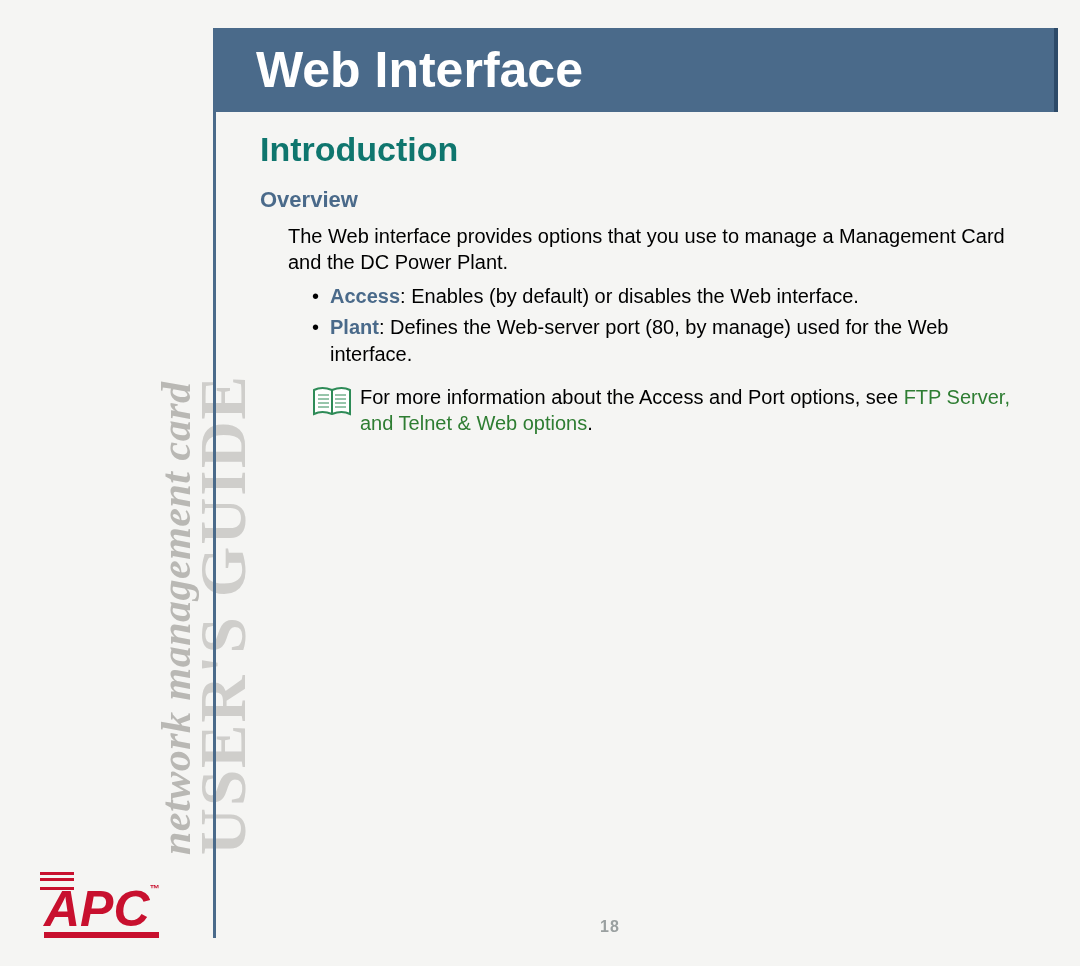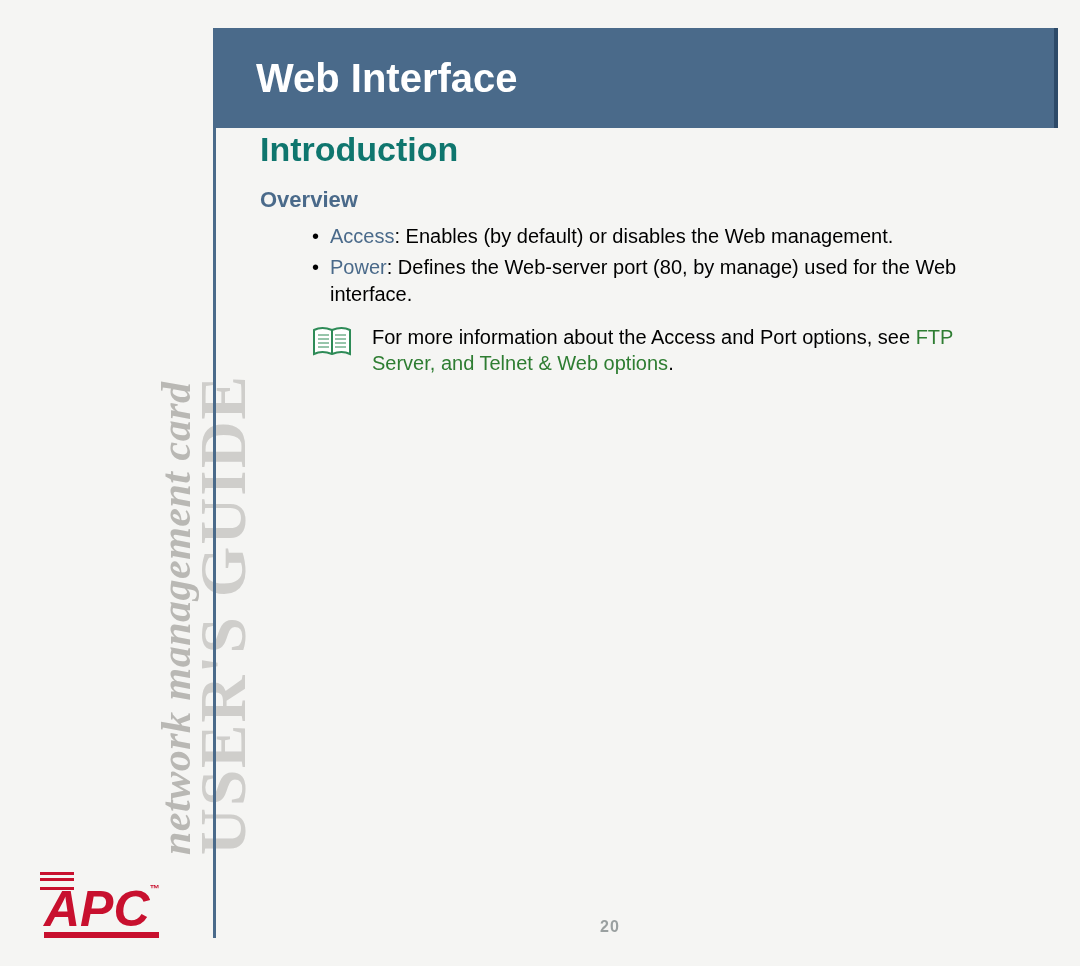--- a/index.html
+++ b/index.html
@@ -105,26 +105,26 @@
     bottom: 28px;
     width: 3px;
     background: #4a6a8a;
   }
 
   .banner {
     position: absolute;
     left: 216px;
     right: 22px;
     top: 28px;
-    height: 100px;
+    height: 84px;
     background: #4a6a8a;
     color: #fff;
     font-family: 'Lucida Sans', 'Lucida Grande', 'Trebuchet MS', sans-serif;
     font-weight: 600;
-    font-size: 40px;
+    font-size: 50px;
     padding-left: 40px;
     display: flex;
     align-items: center;
     border-right: 4px solid #2d4a68;
   }
 
   .content {
     position: absolute;
     left: 260px;
     right: 60px;
@@ -163,28 +163,28 @@
     padding-left: 18px;
     margin-bottom: 4px;
   }
   .bullet::before {
     content: "•";
     position: absolute;
     left: 0;
     top: 0;
   }
   .bold-run { font-weight: bold; }
-  .bold-blue { font-weight: normal; color: #4a6a8a; }
+  .bold-blue { font-weight: bold; color: #4a6a8a; }
 
   .note-row {
     display: flex;
     align-items: flex-start;
     padding-left: 52px;
     margin-top: 16px;
-    gap: 20px;
+    gap: 8px;
   }
   .note-icon { flex-shrink: 0; margin-top: 2px; }
   .note-text { font-size: 20px; color: #000; line-height: 1.3; }
   .link-green { color: #2e7d32; }
 
   .page-num {
     position: absolute;
     bottom: 30px;
     left: 50%;
     transform: translateX(60px);
@@ -213,27 +213,28 @@
   <div class="vrule"></div>
 
   <div class="banner">
     <span>Web Interface</span>
   </div>
 
   <div class="content">
     <div class="h1">Introduction</div>
 
     <div class="h2">Overview</div>
+    <div class="body">The Web interface provides options that you use to manage a Management Card and the DC Power Plant.</div>
 
     <div class="bullets">
       <div class="bullet">
-        <span class="bold-blue">Access</span><span>: Enables (by default) or disables the Web management.</span>
+        <span class="bold-blue">Access</span><span>: Enables (by default) or disables the Web interface.</span>
       </div>
       <div class="bullet">
-        <span class="bold-blue">Power</span><span>: Defines the Web-server port (80, by manage) used for the Web interface.</span>
+        <span class="bold-blue">Plant</span><span>: Defines the Web-server port (80, by manage) used for the Web interface.</span>
       </div>
     </div>
 
     <div class="note-row">
       <span class="note-icon">
         <svg width="40" height="32" viewBox="0 0 40 32">
           <path d="M2 4 Q10 0 20 4 Q30 0 38 4 L38 28 Q30 24 20 28 Q10 24 2 28 Z" fill="#ffffff" stroke="#2e8b57" stroke-width="2"></path>
           <path d="M20 4 L20 28" stroke="#2e8b57" stroke-width="2"></path>
           <line x1="6" y1="9" x2="17" y2="9" stroke="#2e8b57" stroke-width="1"></line>
           <line x1="6" y1="13" x2="17" y2="13" stroke="#2e8b57" stroke-width="1"></line>
@@ -244,14 +245,14 @@
           <line x1="23" y1="17" x2="34" y2="17" stroke="#2e8b57" stroke-width="1"></line>
           <line x1="23" y1="21" x2="34" y2="21" stroke="#2e8b57" stroke-width="1"></line>
         </svg>
       </span>
       <div class="note-text">
         <span>For more information about the Access and Port options, see </span><span class="link-green">FTP Server, and Telnet &amp; Web options</span><span>.</span>
       </div>
     </div>
   </div>
 
-  <div class="page-num">20</div>
+  <div class="page-num">18</div>
 </div>
 
 </body></html>

